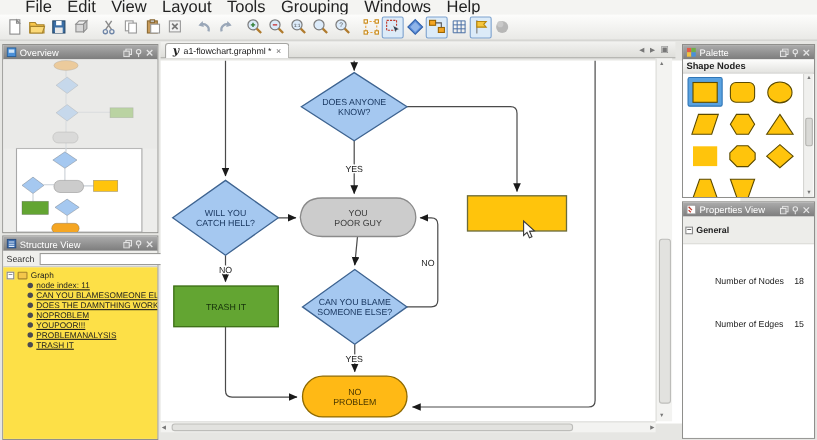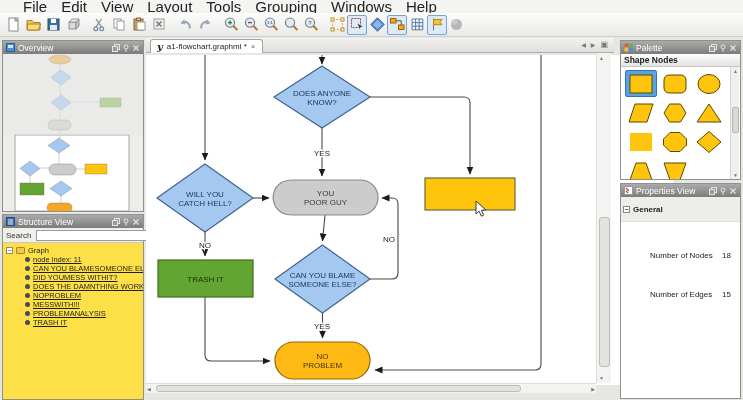--- a/index.html
+++ b/index.html
@@ -377,33 +377,29 @@
           <div class="tree-item">
             <span class="bullet"></span>
             <span>node index: 11</span>
           </div>
           <div class="tree-item">
             <span class="bullet"></span>
             <span>CAN YOU BLAMESOMEONE ELSE?</span>
           </div>
           <div class="tree-item">
             <span class="bullet"></span>
-            <span>DID YOUMESS WITHIT?</span>
-          </div>
-          <div class="tree-item">
-            <span class="bullet"></span>
             <span>DOES THE DAMNTHING WORK?</span>
           </div>
           <div class="tree-item">
             <span class="bullet"></span>
             <span>NOPROBLEM</span>
           </div>
           <div class="tree-item">
             <span class="bullet"></span>
-            <span>MESSWITH!!!</span>
+            <span>YOUPOOR!!!</span>
           </div>
           <div class="tree-item">
             <span class="bullet"></span>
             <span>PROBLEMANALYSIS</span>
           </div>
           <div class="tree-item">
             <span class="bullet"></span>
             <span>TRASH IT</span>
           </div>
         </div>

